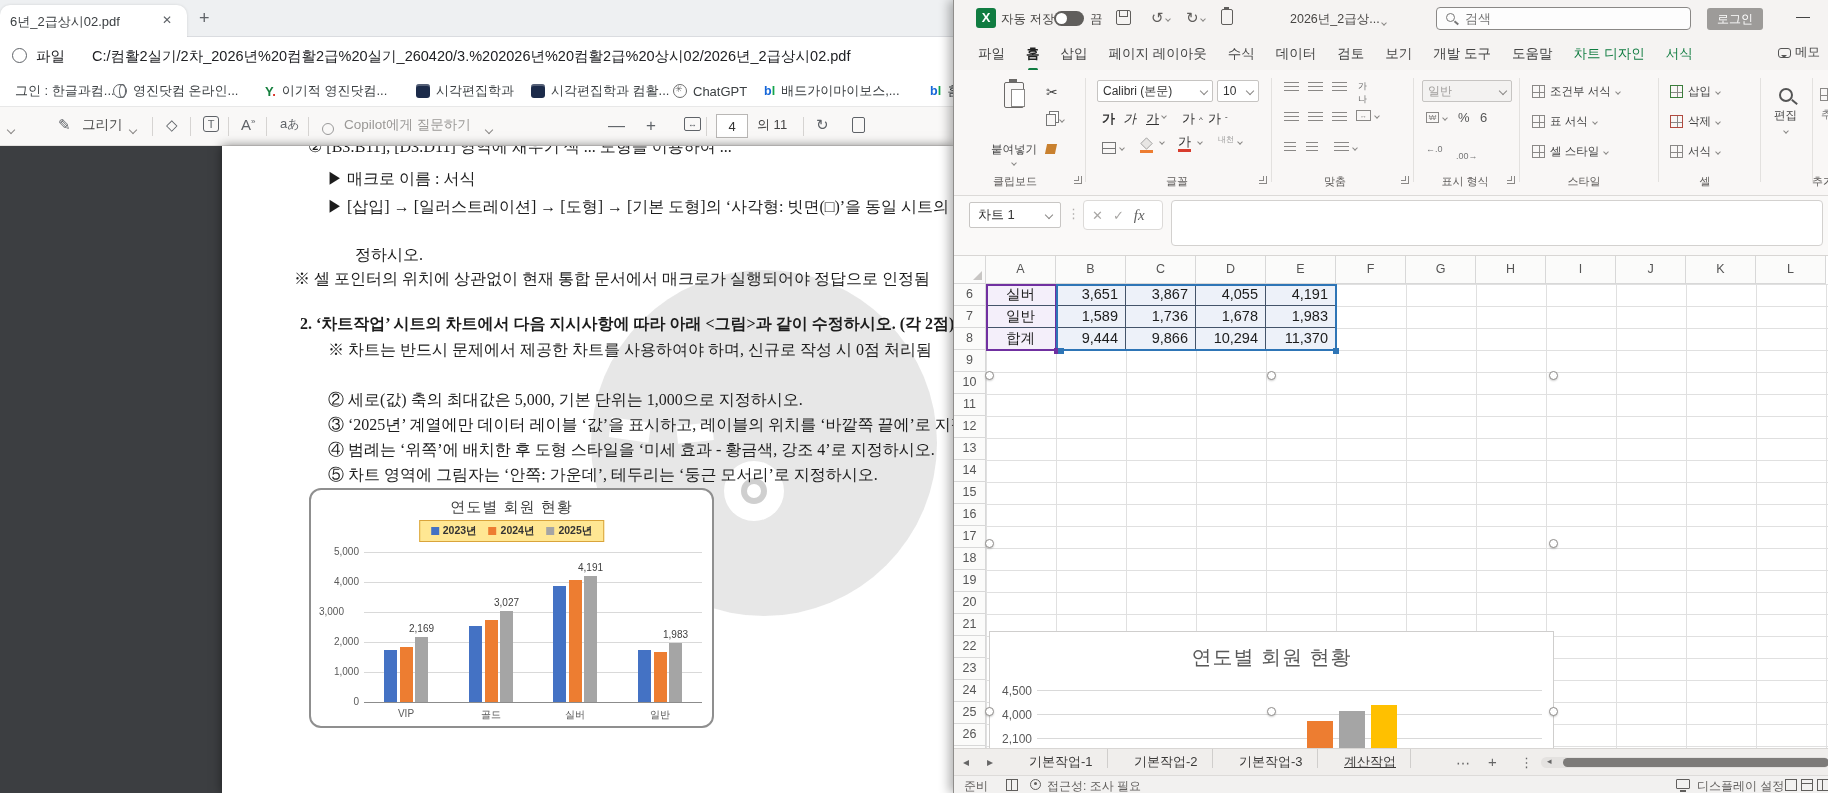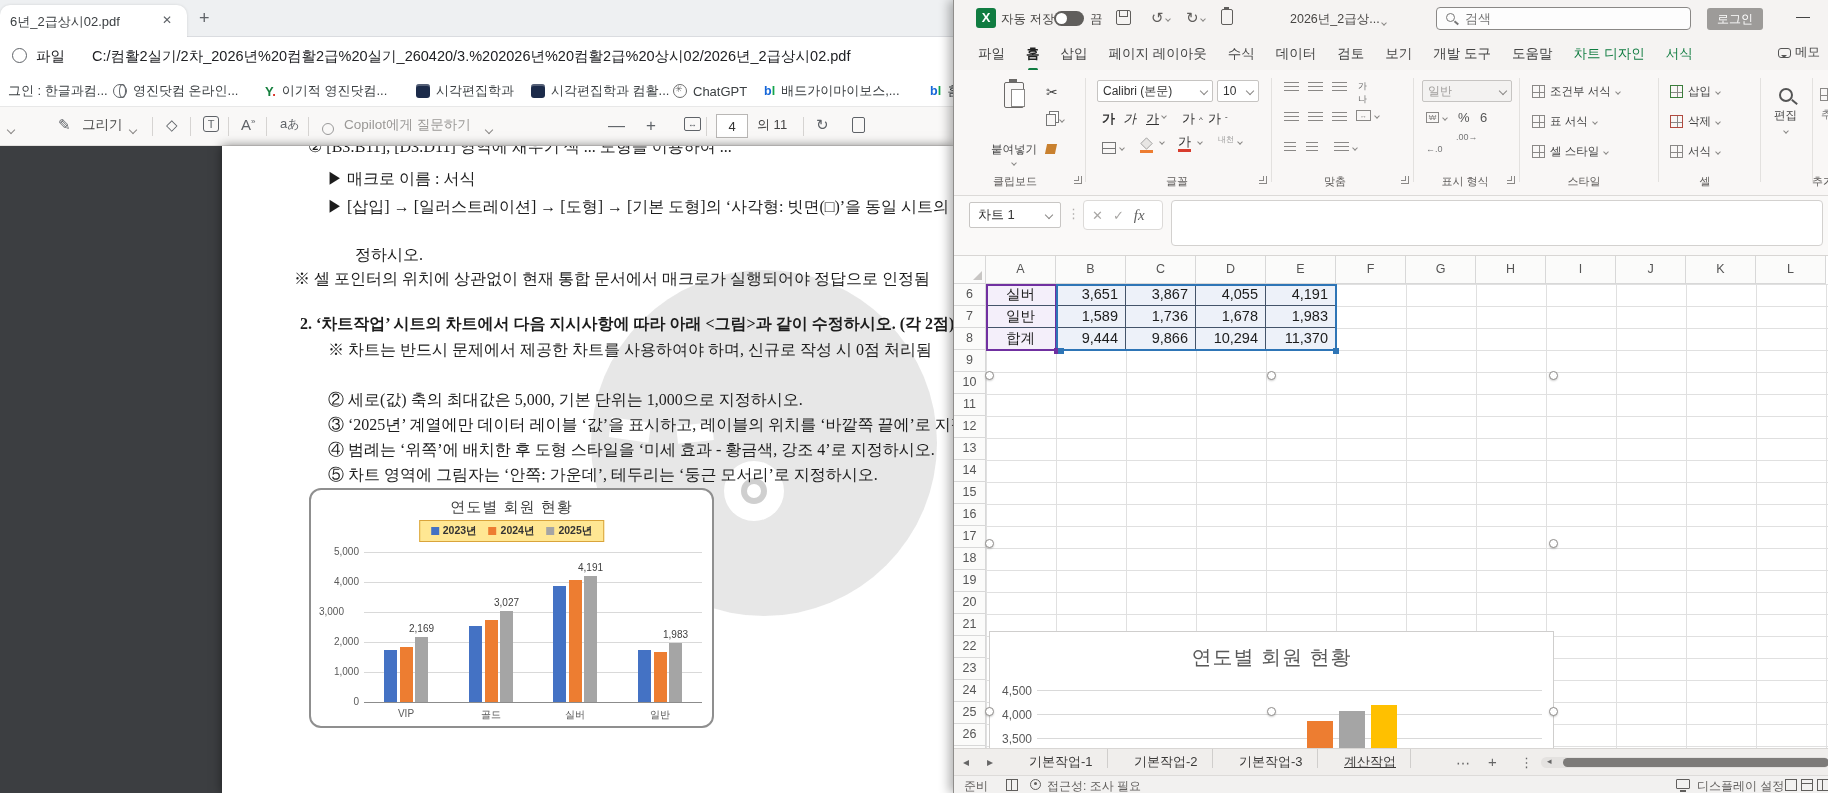--- a/index.html
+++ b/index.html
@@ -196,21 +196,21 @@
       <span class="newtab">+</span>
     </div>
 
     <div class="addrbar">
       <span class="info-ic"></span>
       <span class="addr-scheme">파일</span>
       <span class="addr-path">C:/컴활2실기/2차_2026년%20컴활2급%20실기_260420/3.%202026년%20컴활2급%20상시02/2026년_2급상시02.pdf</span>
     </div>
 
     <div class="bkbar" id="bkbar">
-        <span class="bk" style="left: 8px; justify-content: flex-end;">
+        <span class="bk" style="left: 15px; justify-content: flex-end;">
           <span>그인 : 한글과컴...</span>
         </span>
         <span class="bk" style="left: 113px;">
           <span class="bk-ic ic-globe"></span>
           <span>영진닷컴 온라인...</span>
         </span>
         <span class="bk" style="left: 265px;">
           <span class="bk-ic ic-y">Y<i>.</i></span>
           <span>이기적 영진닷컴...</span>
         </span>
@@ -484,21 +484,21 @@
         <span>일반</span>
           <span class="chev"></span>
       </div>
       <span class="rbtn" style="left:472px;top:42px">
           <span style="width:13px;height:11px;border:1.3px solid #8a8886;display:inline-block;font-size:8px;text-align:center;line-height:10px;color:#8a8886">₩</span>
           <span class="chev" style="width:4px;height:4px"></span>
         </span>
       <span class="rbtn" style="left:504px;top:40px;font-size:13px;color:#555">%</span>
       <span class="rbtn" style="left:526px;top:40px;font-size:13px;color:#555;transform:rotate(180deg)">9</span>
       <span class="rbtn" style="left:472px;top:74px;font-size:9px;color:#777">←.0</span>
-      <span class="rbtn" style="left:502px;top:62px;font-size:9px;color:#777">.00→</span>
+      <span class="rbtn" style="left:502px;top:81px;font-size:9px;color:#777">.00→</span>
       <div class="glabel" style="left:511px">표시 형식</div>
       <span class="launch" style="left:553px"></span>
       <span class="rsep" style="left:565px"></span>
 
       <div class="scell" style="left:578px;top:14px">
         <span class="sico"></span>
         <span>조건부 서식</span>
           <span class="chev" style="width:4px;height:4px"></span>
       </div>
       <div class="scell" style="left:578px;top:44px">
@@ -625,21 +625,21 @@
       <div class="handle-sq" style="left:379px;top:92px;background:#2E75B6"></div>
 
       <div class="xl-chart">
         <div class="xl-ctitle">연도별 회원 현황</div>
 
         <div>
             <div class="ytick" style="left: 0px; width: 42px; top: 52px;">4,500</div>
             <div class="gline" style="left: 47px; width: 505px; top: 58px;"></div>
             <div class="ytick" style="left: 0px; width: 42px; top: 76.1px;">4,000</div>
             <div class="gline" style="left: 47px; width: 505px; top: 82.1px;"></div>
-            <div class="ytick" style="left: 0px; width: 42px; top: 100.2px;">3,500</div>
+            <div class="ytick" style="left: 0px; width: 42px; top: 100.2px;">2,100</div>
             <div class="gline" style="left: 47px; width: 505px; top: 106.2px;"></div>
             <div class="bar" style="left: 317px; top: 88.5333px; width: 26px; height: 186.467px; background: rgb(237, 125, 49);"></div>
             <div class="bar" style="left: 349px; top: 79.4679px; width: 26px; height: 195.532px; background: rgb(165, 165, 165);"></div>
             <div class="bar" style="left: 381px; top: 72.91px; width: 26px; height: 202.09px; background: rgb(255, 192, 0);"></div>
           </div>
       </div>
       <div class="selhandle" style="left:31px;top:115px"></div>
       <div class="selhandle" style="left:313px;top:115px"></div>
       <div class="selhandle" style="left:595px;top:115px"></div>
       <div class="selhandle" style="left:31px;top:283px"></div>

